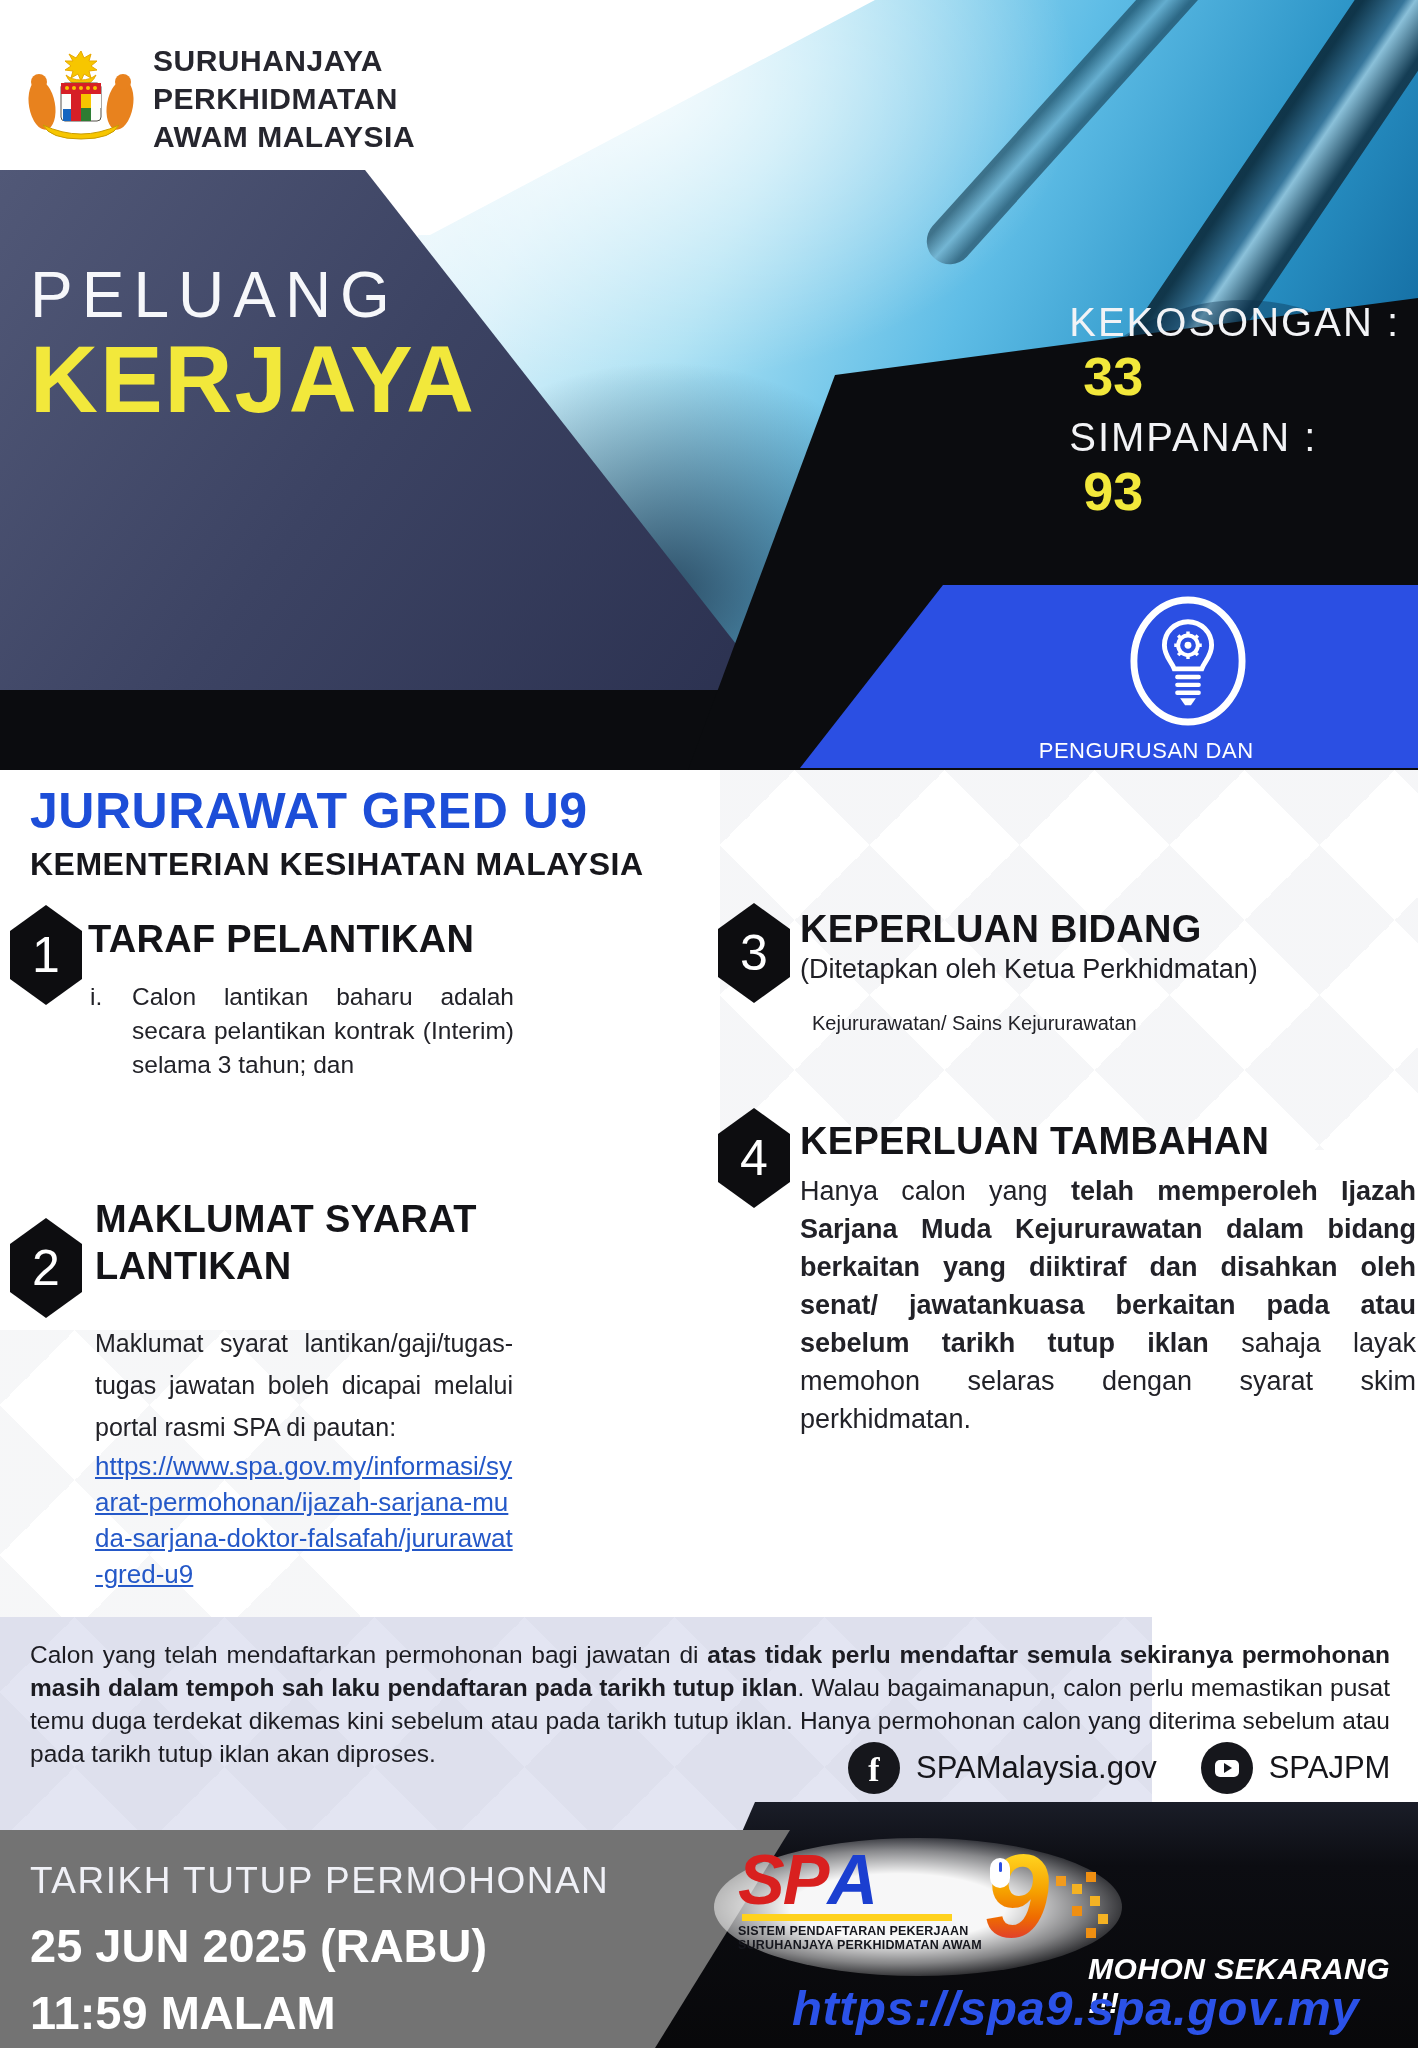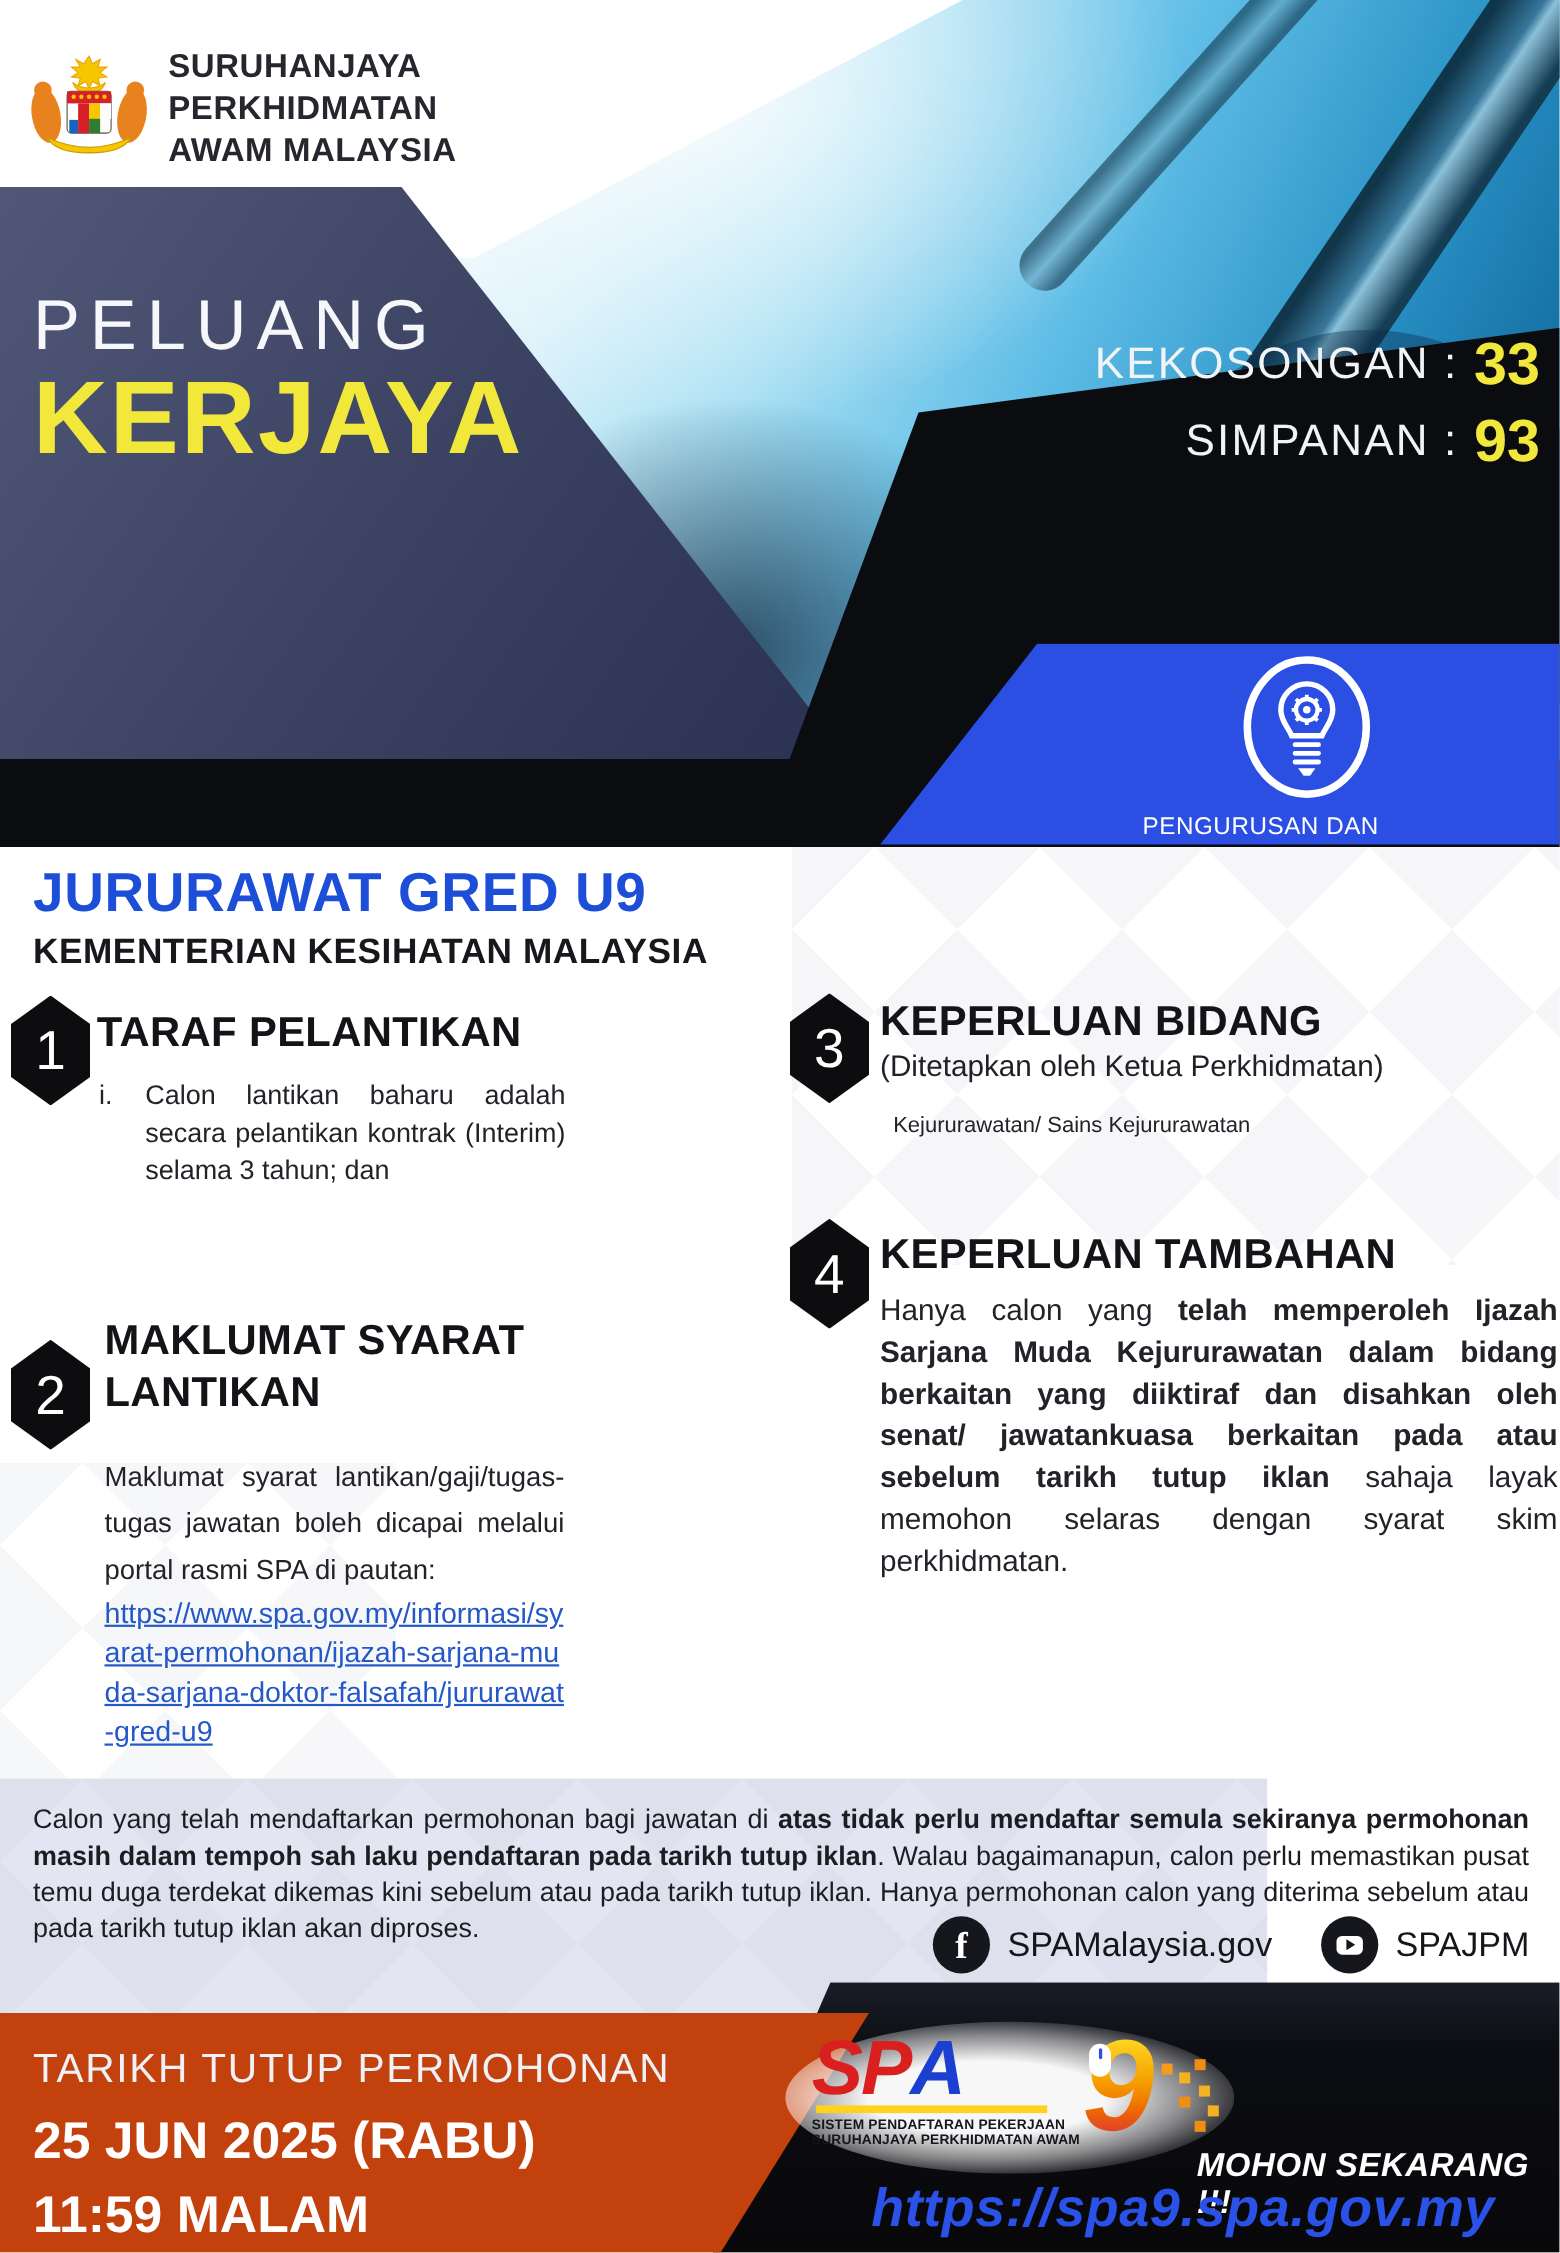--- a/index.html
+++ b/index.html
@@ -31,21 +31,21 @@
     clip-path:polygon(157px 95px,740px 18px,740px 490px,10px 490px); }
 
   .brand { position:absolute; top:42px; left:25px; z-index:7; display:flex; align-items:center; gap:16px; }
   .brand-name { font-size:30px; line-height:38px; font-weight:800; color:#26262e; letter-spacing:.5px; }
 
   .hero-title { position:absolute; left:30px; z-index:7; color:#fff; }
   .hero-title .t1 { top:258px; position:absolute; font-size:64px; font-weight:200; letter-spacing:9px; color:#f6f7fa; }
   .hero-title .t2 { top:326px; position:absolute; font-size:94px; font-weight:800; letter-spacing:2px; color:#f2e83b; }
 
   .stats { position:absolute; top:300px; right:18px; z-index:8; text-align:right; }
-  .stat-row { display:flex; justify-content:flex-end; align-items:center; margin-bottom:8px; }
+  .stat-row { display:flex; justify-content:flex-end; align-items:flex-start; margin-bottom:8px;flex-direction:column; }
   .stat-label { font-size:40px; font-weight:300; color:#f2f3f6; letter-spacing:2px; }
   .stat-value { font-size:54px; font-weight:800; color:#f2e83b; margin-left:14px; }
 
   .badge { position:absolute; top:585px; left:800px; width:618px; height:183px; z-index:9; background:#2b4fe3;
     clip-path:polygon(143px 0,618px 0,618px 183px,0 183px); display:flex; align-items:center; padding-left:158px;flex-direction:column; }
   .badge-icon { width:118px; height:152px; flex:0 0 auto; display:flex; align-items:center; }
   .badge-text { margin-left:22px; color:#fff; }
   .badge-text .light { font-size:22px; line-height:27px; font-weight:300; letter-spacing:.5px; }
   .badge-text .bold { font-size:26px; line-height:31px; font-weight:800; letter-spacing:.5px; }
   .badge-text .bold:first-of-type { margin-top:6px; }
@@ -100,21 +100,21 @@
   .s-icon { width:52px; height:52px; border-radius:50%; background:#16171c; display:flex; align-items:center; justify-content:center; flex:0 0 auto; }
   .fb-f { color:#fff; font-size:34px; font-weight:800; font-family:"Liberation Serif", serif; margin-top:4px; }
   .yt-rect { width:24px; height:17px; background:#fff; border-radius:5px; display:flex; align-items:center; justify-content:center; }
   .yt-tri { width:0; height:0; border-left:8px solid #16171c; border-top:5px solid transparent; border-bottom:5px solid transparent; margin-left:2px; }
   .s-handle { font-size:31px; color:#15151a; margin-right:28px; }
 
   
   .bottom-dark { position:absolute; top:1802px; left:0; width:1418px; height:246px; z-index:2;
     background:linear-gradient(180deg,#1a1d28 0%,#0c0d12 26%,#08080a 100%);
     clip-path:polygon(755px 0,1418px 0,1418px 246px,648px 246px); }
-  .bottom-blue { position:absolute; top:1830px; left:0; width:800px; height:218px; z-index:3; background:#c2410c;
+  .bottom-blue { position:absolute; top:1830px; left:0; width:800px; height:218px; z-index:3; background:#737373;
     clip-path:polygon(0 0,790px 0,655px 218px,0 218px); padding:30px 0 0 30px; color:#fff; }
   .closing-label { font-size:37px; font-weight:300; letter-spacing:1.5px; color:#f0f1f7; }
   .closing-date { font-size:47px; font-weight:800; margin-top:16px; }
   .closing-time { font-size:47px; font-weight:800; margin-top:12px; }
 
   .spa9 { position:absolute; left:738px; top:1848px; width:360px; height:118px; z-index:4; }
   .spa9::before { content:''; position:absolute; inset:-10px -24px; border-radius:50%;
     background:radial-gradient(ellipse at 45% 50%, rgba(255,255,255,.97) 34%, rgba(255,255,255,.5) 58%, rgba(255,255,255,0) 78%); }
   .spa9-inner { position:relative; z-index:1; display:flex; align-items:flex-start; }
   .spa9-left { display:flex; flex-direction:column; }

